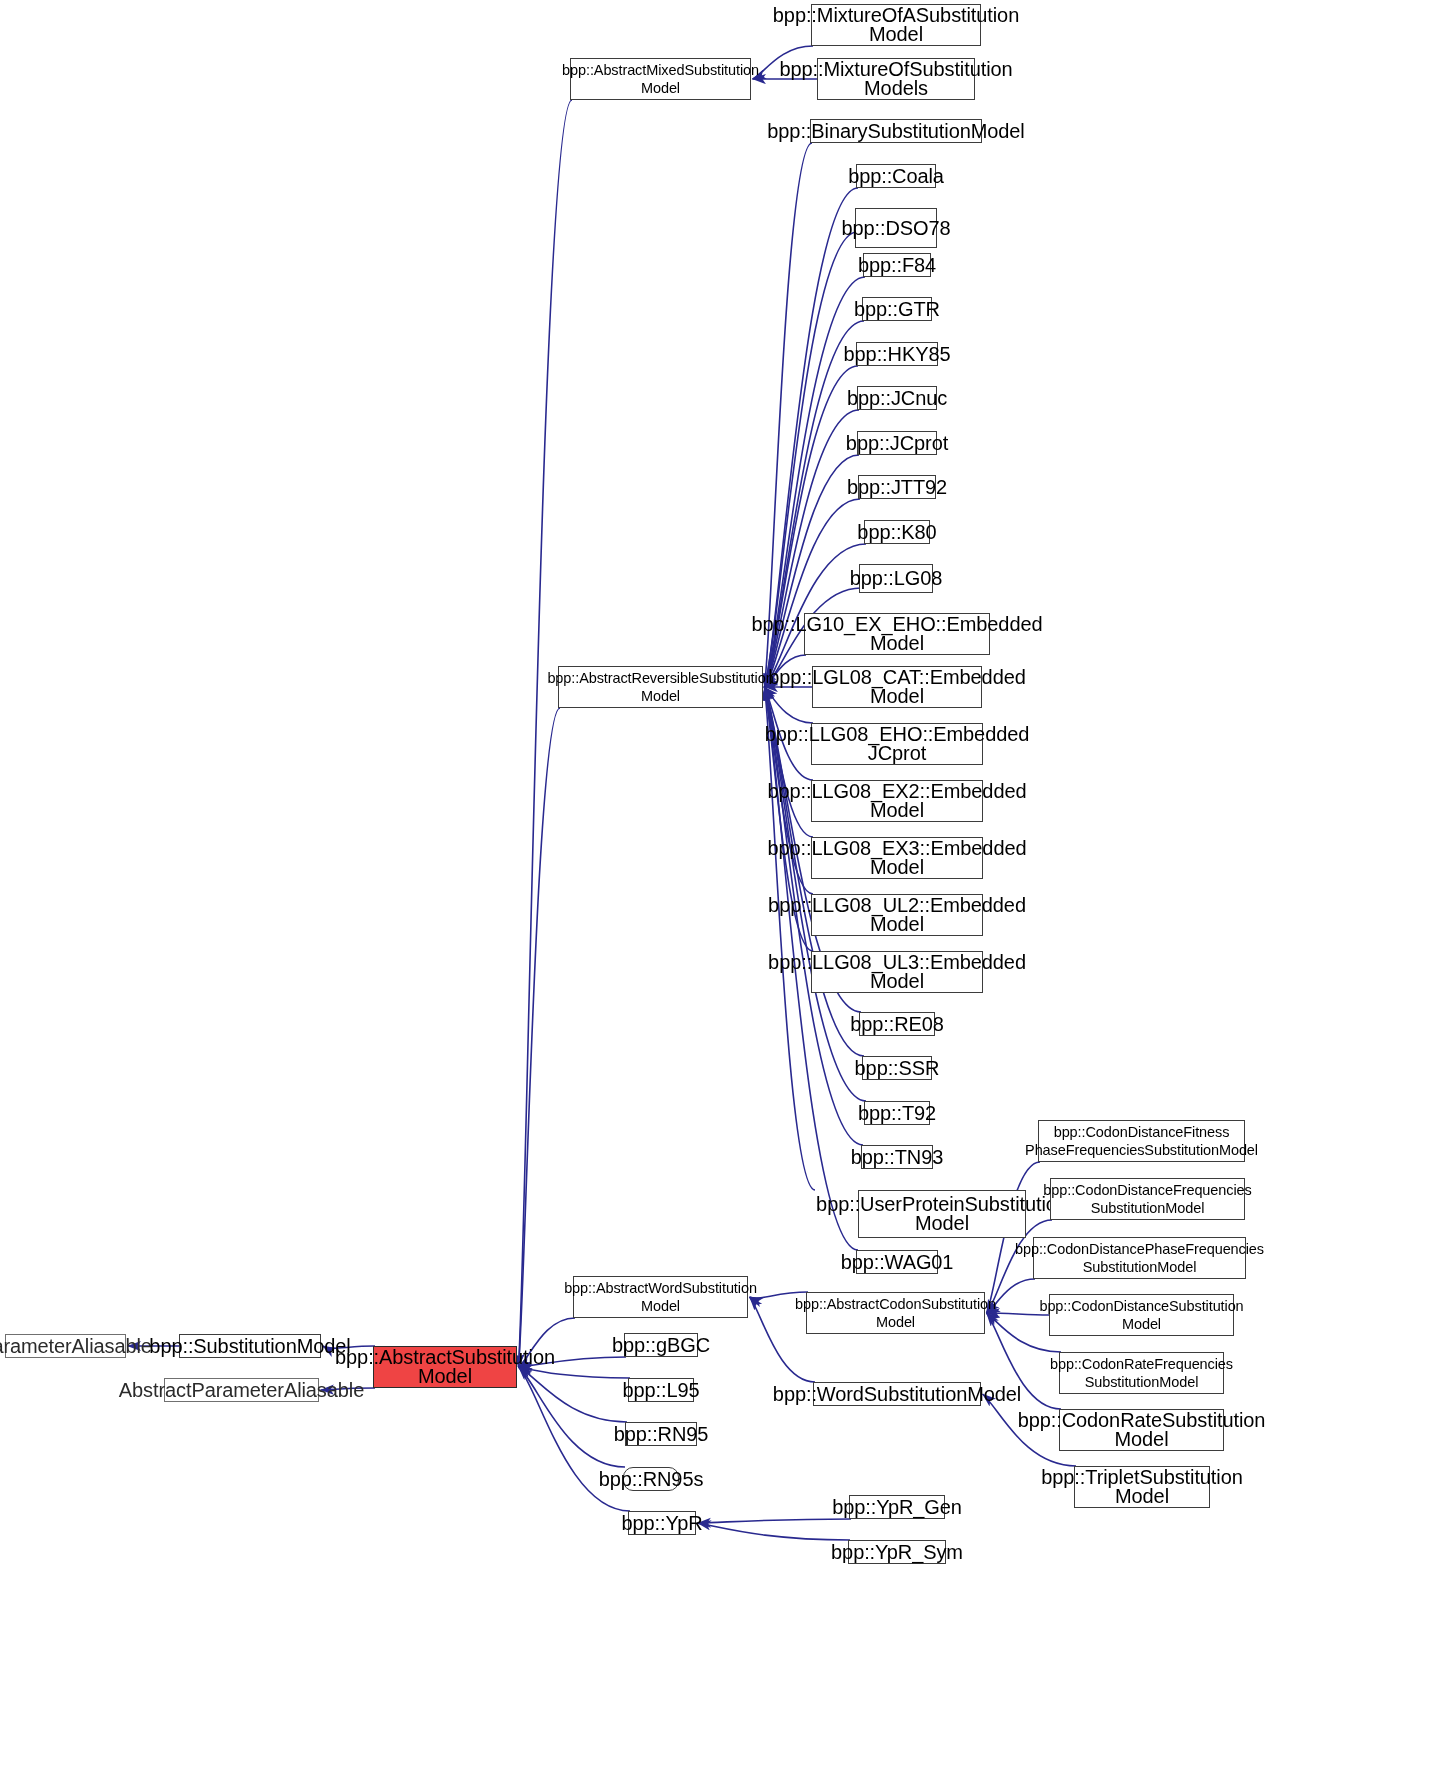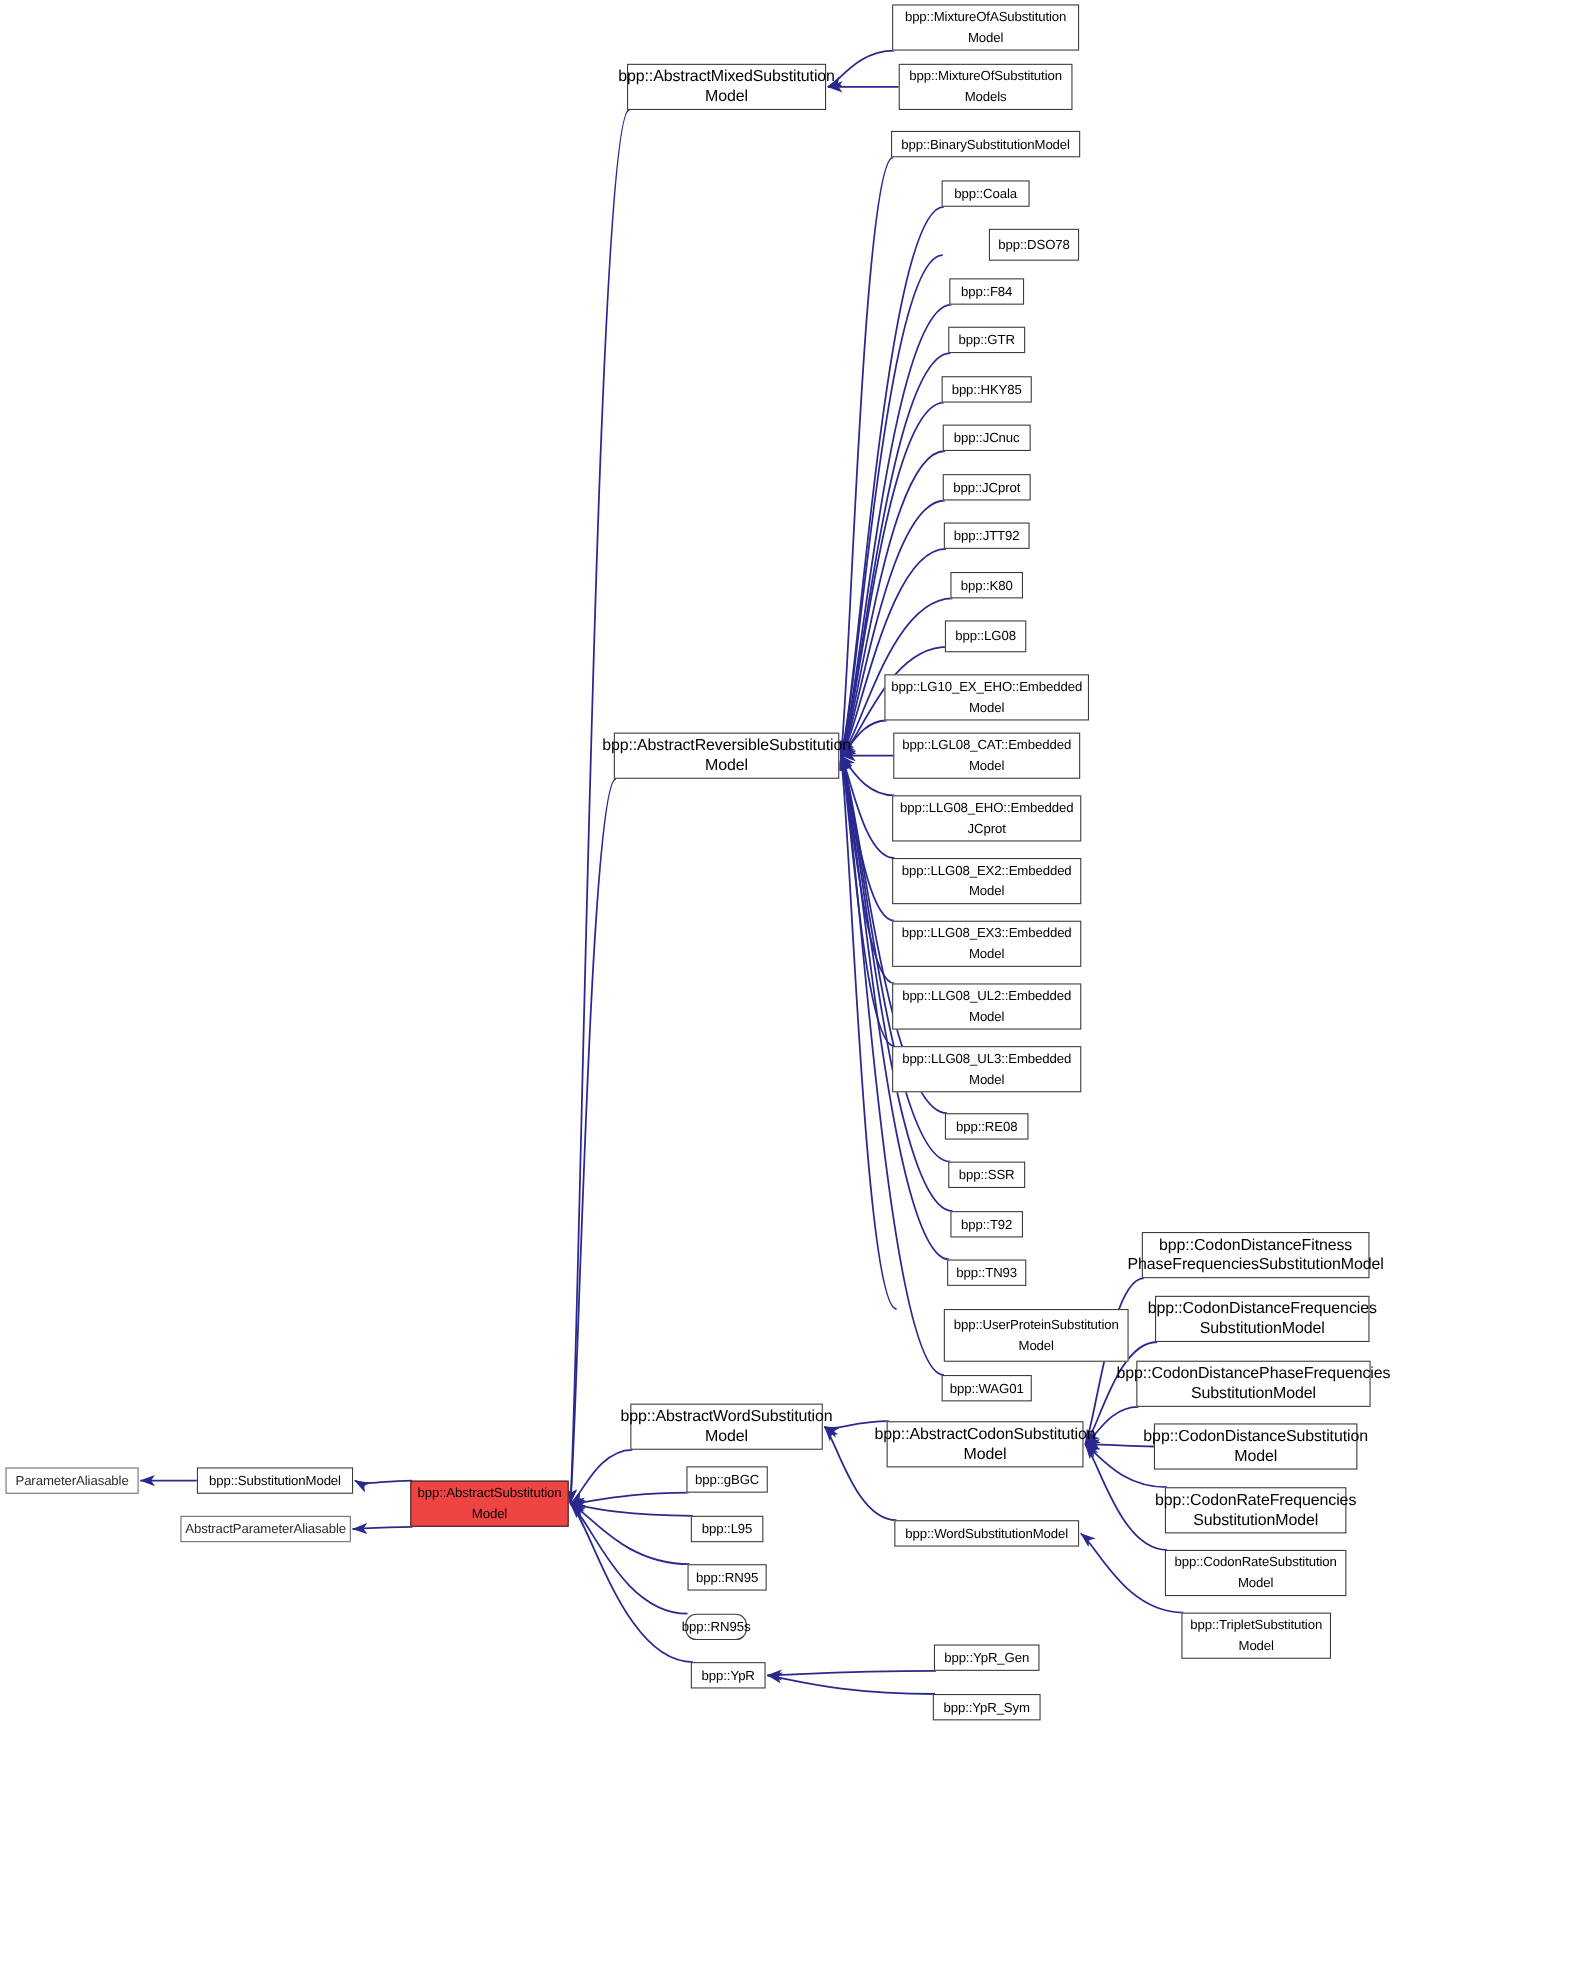--- a/index.html
+++ b/index.html
@@ -22,21 +22,21 @@
     width: 1431px;
     height: 1786px;
     pointer-events: none;
   }
   .node {
     position: absolute;
     box-sizing: border-box;
     border: 1px solid #3d3d3d;
     background: #ffffff;
     color: #000000;
-    font-size: 12px;
+    font-size: 20px;
     line-height: 19px;
     text-align: center;
     display: flex;
     align-items: center;
     justify-content: center;
     padding: 1px 4px;
     white-space: pre-line;
     letter-spacing: -0.1px;
     z-index: 2;
   }
@@ -113,21 +113,21 @@
       <path d="M179,1346 C160.975,1346 145.525,1346 127.5,1346" fill="none" stroke="#29298f" stroke-width="1.6" marker-end="url(#arrow)"></path>
     </svg>
 <div class="node" style="left: 811px; top: 4px; width: 170px; height: 42px;">bpp::MixtureOfASubstitution
 Model</div>
     <div class="node" style="left: 817px; top: 58px; width: 158px; height: 42px;">bpp::MixtureOfSubstitution
 Models</div>
     <div class="node small-text" style="left: 570px; top: 58px; width: 181px; height: 42px;">bpp::AbstractMixedSubstitution
 Model</div>
     <div class="node" style="left: 810px; top: 119px; width: 172px; height: 24px;">bpp::BinarySubstitutionModel</div>
     <div class="node" style="left: 856px; top: 164px; width: 80px; height: 24px;">bpp::Coala</div>
-    <div class="node" style="left: 899px; top: 208px; width: 82px; height: 29px;">bpp::DSO78</div>
+    <div class="node" style="left: 855px; top: 208px; width: 82px; height: 40px;">bpp::DSO78</div>
     <div class="node" style="left: 863px; top: 253px; width: 68px; height: 24px;">bpp::F84</div>
     <div class="node" style="left: 862px; top: 297px; width: 70px; height: 24px;">bpp::GTR</div>
     <div class="node" style="left: 856px; top: 342px; width: 82px; height: 24px;">bpp::HKY85</div>
     <div class="node" style="left: 857px; top: 386px; width: 80px; height: 24px;">bpp::JCnuc</div>
     <div class="node" style="left: 857px; top: 431px; width: 80px; height: 24px;">bpp::JCprot</div>
     <div class="node" style="left: 858px; top: 475px; width: 78px; height: 24px;">bpp::JTT92</div>
     <div class="node" style="left: 864px; top: 520px; width: 66px; height: 24px;">bpp::K80</div>
     <div class="node" style="left: 859px; top: 564px; width: 74px; height: 29px;">bpp::LG08</div>
     <div class="node" style="left: 804px; top: 613px; width: 186px; height: 42px;">bpp::LG10_EX_EHO::Embedded
 Model</div>

